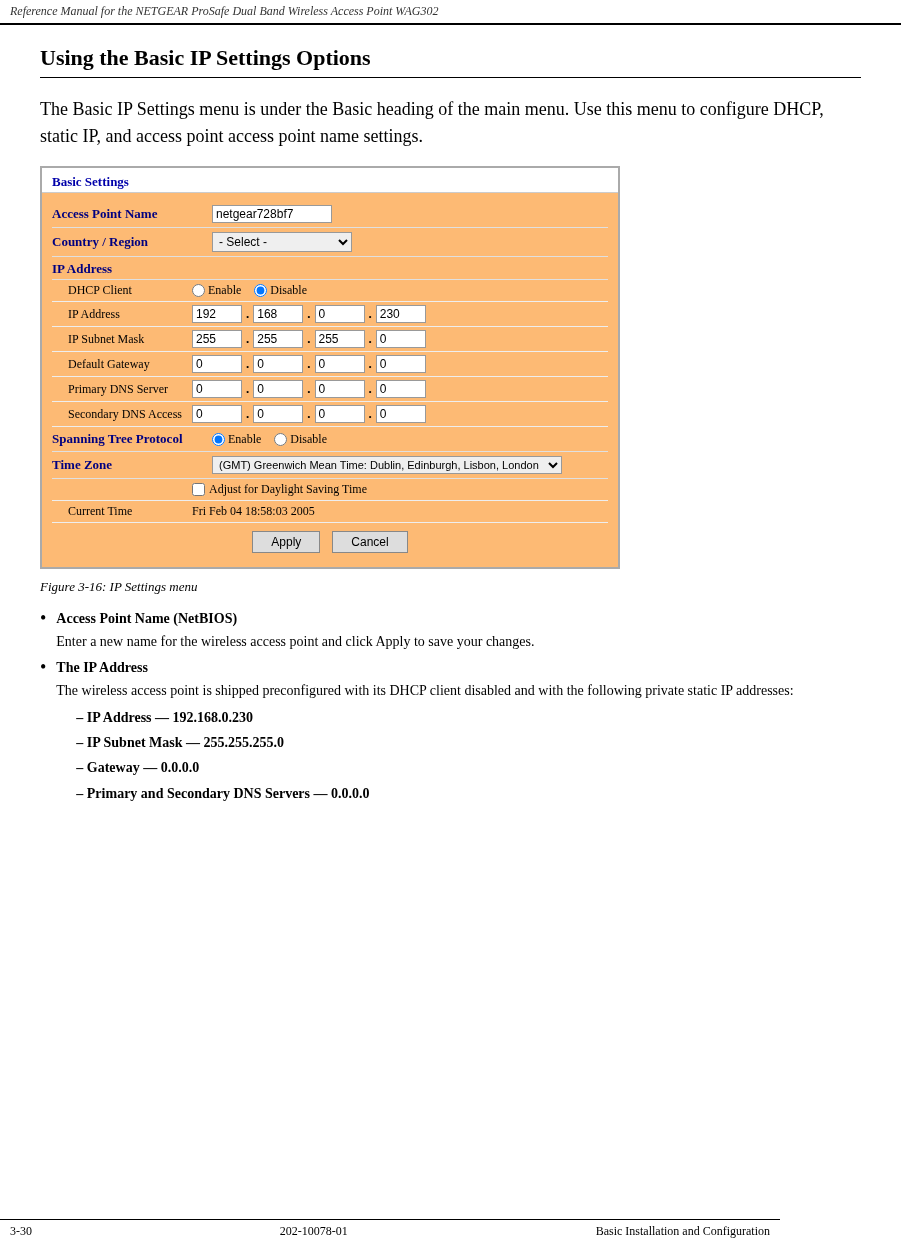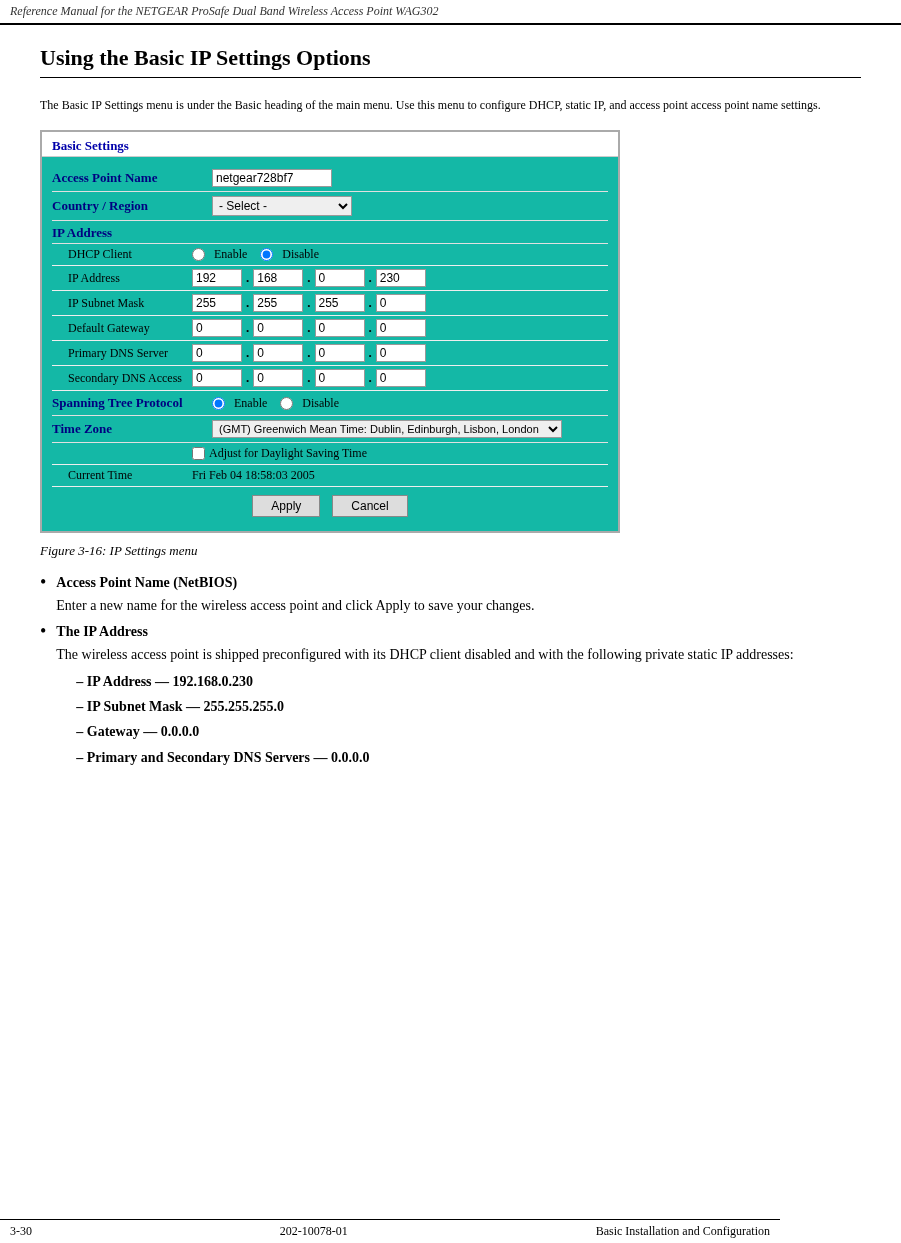--- a/index.html
+++ b/index.html
@@ -39,32 +39,32 @@
 
     h1 {
       font-size: 22px;
       font-weight: bold;
       border-bottom: 1px solid #000;
       padding-bottom: 6px;
       margin-bottom: 14px;
     }
 
     .intro-text {
-      font-size: 12px;
+      font-size: 18px;
       margin-bottom: 16px;
       line-height: 1.5;
       margin-top: 18px;
     }
 
     
     .settings-box {
       border: 2px solid #aaa;
       width: 580px;
       margin-bottom: 10px;
-      background: #14b8a6;
+      background: #fdba74;
     }
 
     .settings-box-title {
       background: #fff;
       color: #0000aa;
       font-weight: bold;
       font-size: 13px;
       padding: 6px 10px 2px 10px;
       border-bottom: 1px solid #ccc;
     }
@@ -137,21 +137,21 @@
       font-size: 13px;
       font-weight: bold;
       margin: 0 1px;
     }
 
     .radio-label {
       font-size: 12px;
       margin-right: 10px;
       display: flex;
       align-items: center;
-      gap: 9px;
+      gap: 3px;
     }
 
     .sub-label {
       width: 140px;
       font-size: 12px;
       color: #000;
       padding-left: 16px;
     }
 
     .section-header-row {

